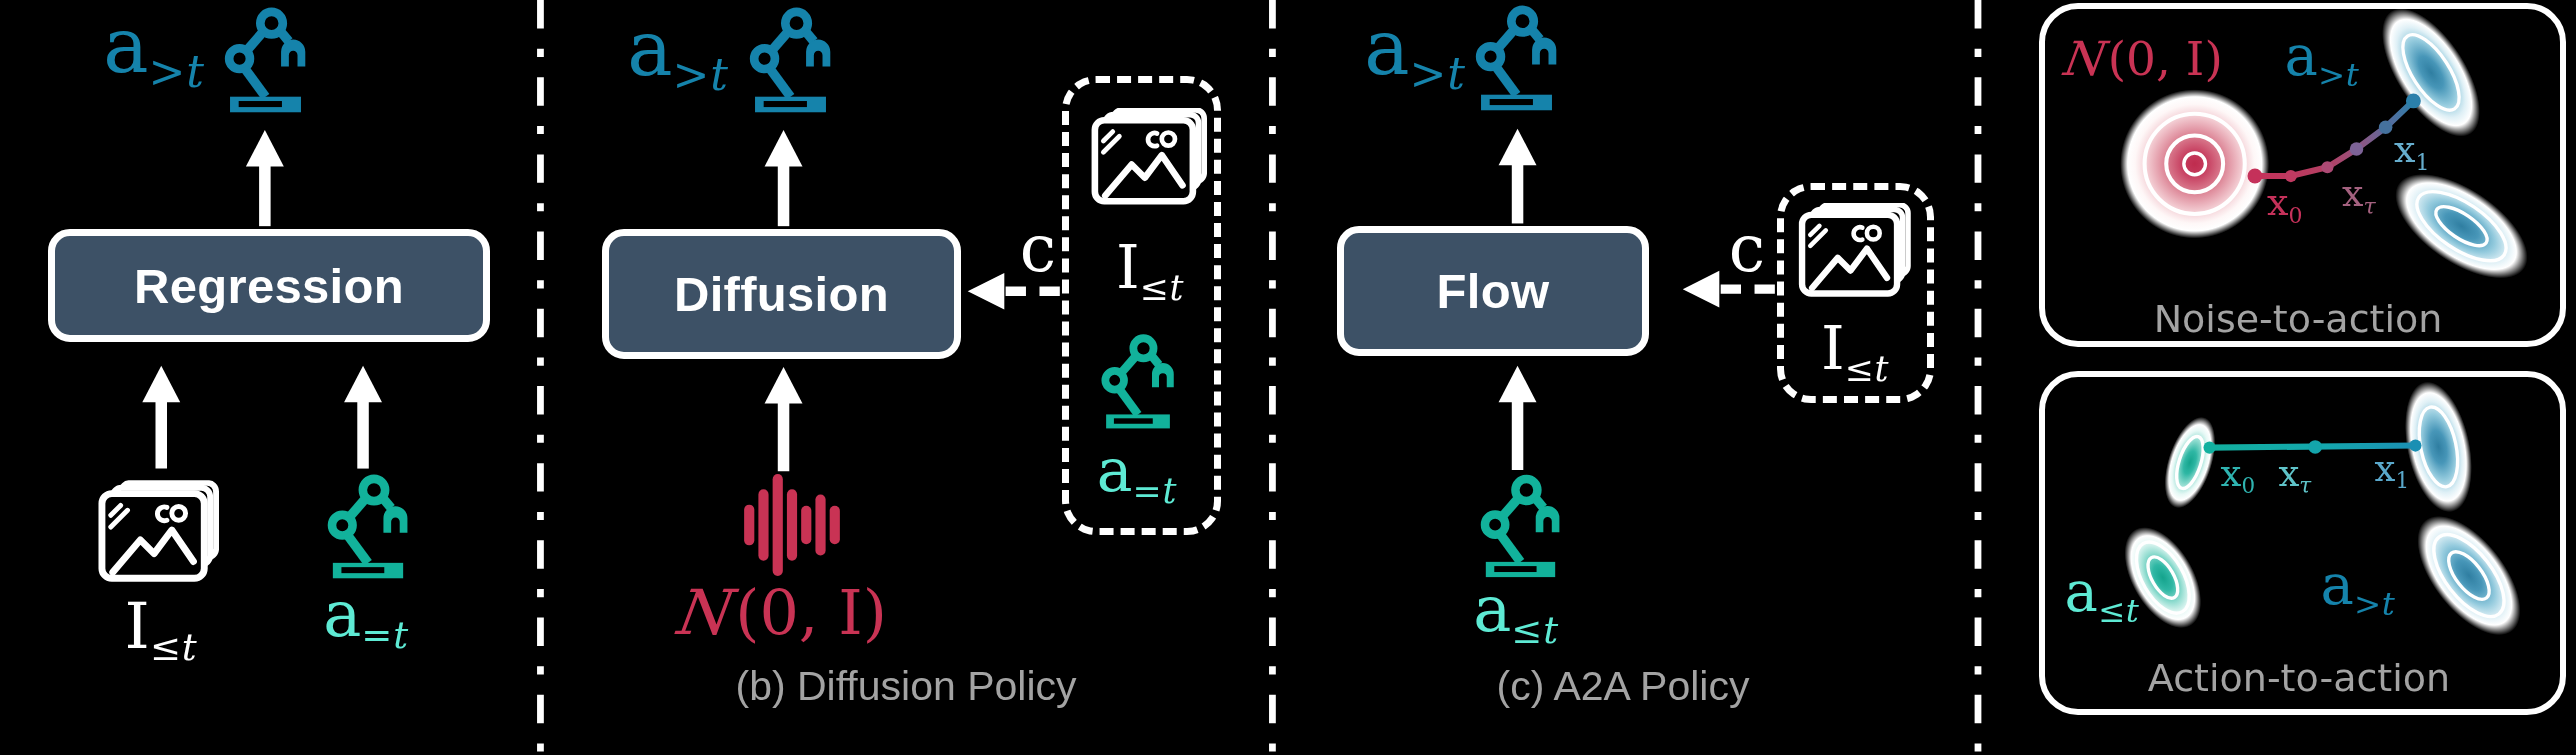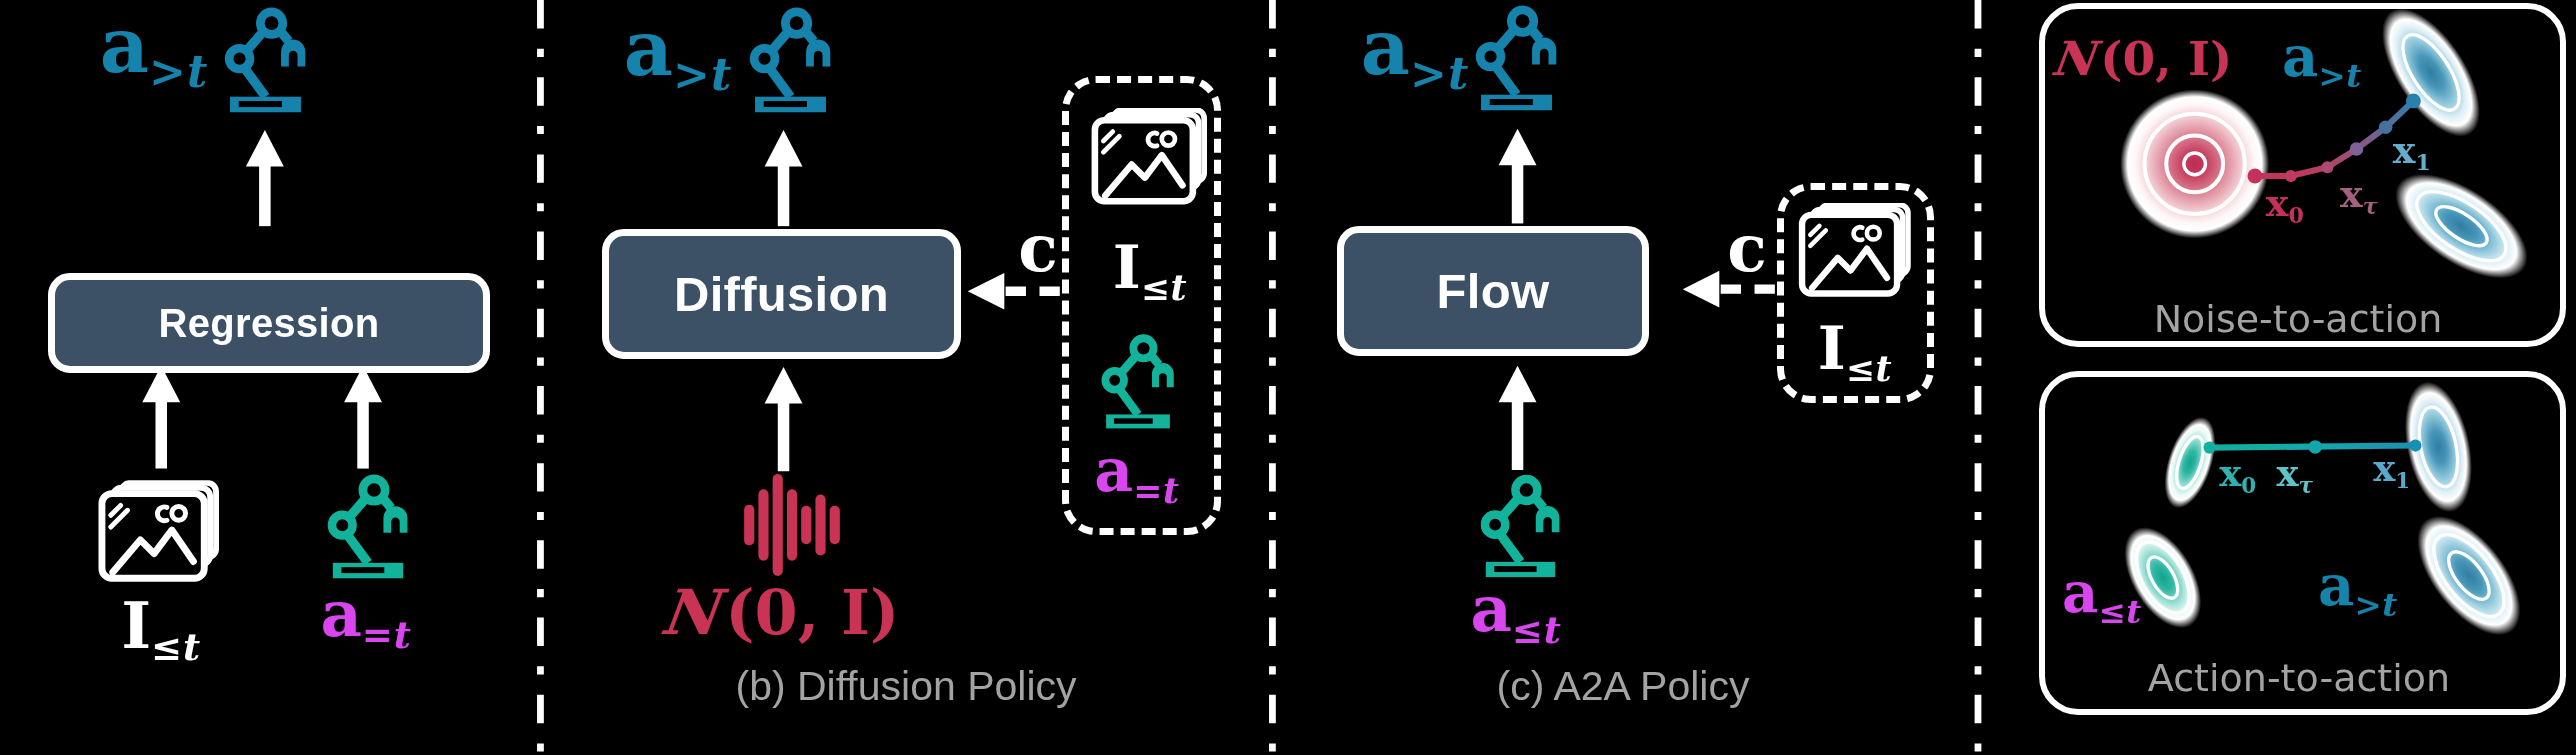--- a/index.html
+++ b/index.html
@@ -1,33 +1,33 @@
 <!DOCTYPE html>
 <html style="font-size:11px"><head>
 <meta charset="utf-8">
 <style>
   html,body{margin:0;padding:0;background:#000;}
   #canvas{position:relative;width:2576px;height:755px;background:#000;overflow:hidden;
           font-family:"Liberation Sans",sans-serif;}
   #bg{position:absolute;left:0;top:0;}
   .icon{position:absolute;}
   .math{position:absolute;transform:translate(-50%,-50%);font-family:"DejaVu Serif",serif;
-        font-weight:bold;line-height:1;white-space:nowrap;}
+        font-weight:normal;line-height:1;white-space:nowrap;}
   .math .sub{font-size:.58em;vertical-align:-.34em;letter-spacing:.02em;}
   .math .sub i{font-style:italic;}
   .math .scr{font-style:italic;display:inline-block;transform:skewX(-10deg);margin-right:.03em;}
   .flowbox{position:absolute;box-sizing:border-box;background:#3d5166;border:7.5px solid #fff;
            border-radius:22px;display:flex;align-items:center;justify-content:center;
            color:#fff;font-weight:bold;letter-spacing:0.3px;}
   .dashbox{position:absolute;box-sizing:border-box;border:7.5px dashed #fff;border-radius:34px;}
   .rpanel{position:absolute;box-sizing:border-box;border:6.8px solid #fff;border-radius:39px;}
   .caption{position:absolute;transform:translate(-50%,-50%);font-weight:normal;color:#a3a3a3;
            white-space:nowrap;font-family:"Liberation Sans",sans-serif;}
   .caption.round{font-family:"DejaVu Sans",sans-serif;}
-  .c-blue{color:#1583ab}.c-teal{color:#d946ef}.c-red{color:#c93354}.c-white{color:#ffffff}
+  .c-blue{color:#1583ab}.c-teal{color:#5eead4}.c-red{color:#c93354}.c-white{color:#ffffff}
 </style>
 </head>
 <body>
 
 <div id="canvas">
 
   <svg width="0" height="0" style="position:absolute" aria-hidden="true">
     <defs>
       <symbol id="robot" viewBox="0 0 100 126">
         <g stroke="currentColor" fill="none">
@@ -190,21 +190,21 @@
       <circle cx="3262" cy="661" r="9" fill="#12b09f"></circle>
       <circle cx="3418" cy="660" r="10" fill="#14a4ab"></circle>
       <circle cx="3566" cy="658" r="9" fill="#1b8fb3"></circle>
     </g>
   </svg>
 
   <div class="math c-blue" style="left:154px;top:51px;font-size:76px;"><span class="mb">a</span><span class="sub">&gt;<i>t</i></span></div>
   <svg class="icon" style="left:222px;top:4.7px;width:87px;height:109px;color:#1583ab" viewBox="0 0 128 161" width="87" height="109">
       <use href="#robot"></use>
     </svg>
-  <div class="flowbox" style="left:48px;top:229px;width:442px;height:100px;font-size:40px;margin-top:44px;">Regression</div>
+  <div class="flowbox" style="left:48px;top:229px;width:442px;height:113px;font-size:49px;">Regression</div>
   <svg class="icon" style="left:98px;top:480px;width:123px;height:104px;color:#ffffff" viewBox="0 0 182 153" width="123" height="104">
       <use href="#imgstack"></use>
     </svg>
   <div class="math c-white" style="left:161px;top:630px;font-size:64px;"><span class="mb">I</span><span class="sub">≤<i>t</i></span></div>
   <svg class="icon" style="left:325px;top:472px;width:86px;height:108px;color:#12b29b" viewBox="0 0 127 160" width="86" height="108">
       <use href="#robot"></use>
     </svg>
   <div class="math c-teal" style="left:366px;top:618px;font-size:64px;"><span class="mb">a</span><span class="sub">=<i>t</i></span></div>
 
   <div class="math c-blue" style="left:678px;top:54px;font-size:76px;"><span class="mb">a</span><span class="sub">&gt;<i>t</i></span></div>

